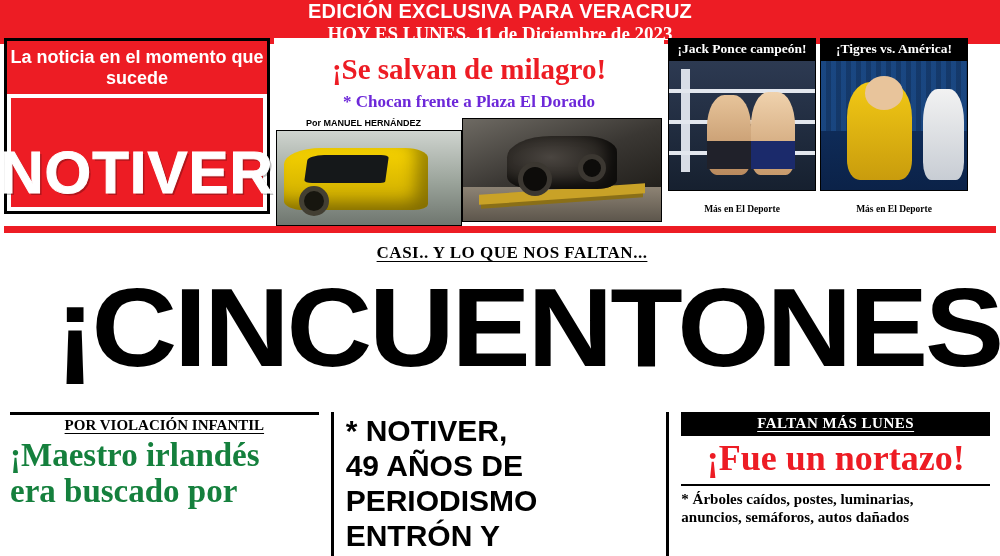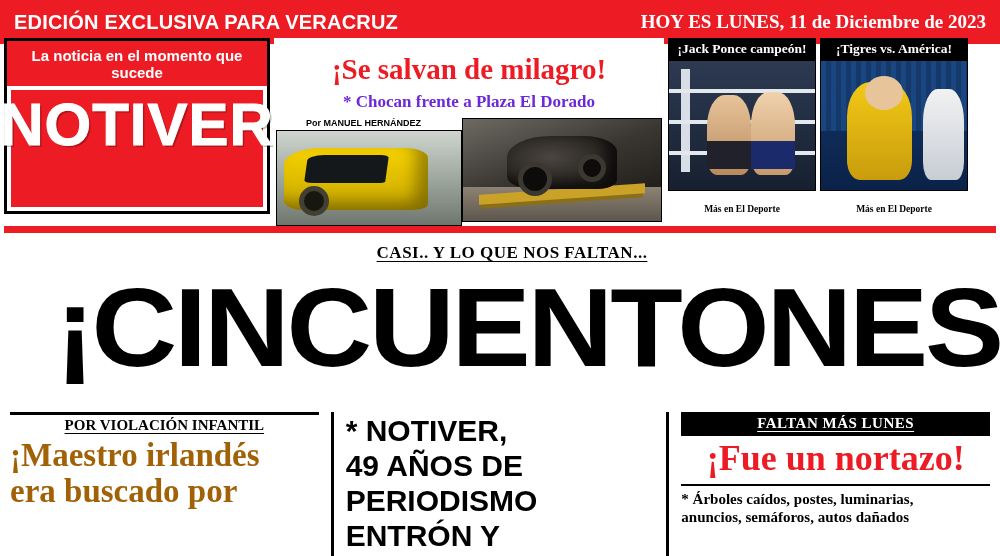--- a/index.html
+++ b/index.html
@@ -10,20 +10,21 @@
     overflow: hidden;
   }
   .page { position: relative; width: 1000px; height: 556px; background: #fff; }
 
   
   .topbar {
     position: absolute; left: 0; top: 0; width: 1000px; height: 44px;
     background: #ED1C24;
     display: flex; align-items: center; justify-content: space-between;
     padding: 0 14px;
+    flex-direction: column;
   }
   .topbar .left {
     color: #fff; font-weight: bold; font-size: 20px; letter-spacing: .2px;
     font-family: "Liberation Sans", sans-serif;
   }
   .topbar .right {
     color: #fff; font-weight: bold; font-size: 19px;
     font-family: "Liberation Serif", serif;
   }
 
@@ -34,25 +35,25 @@
   }
 
   
   .logo-box {
     width: 266px; height: 176px;
     border: 3px solid #000; background: #fff;
     display: flex; flex-direction: column;
   }
   .logo-slogan {
     background: #ED1C24; color: #fff; font-weight: bold;
-    font-size: 15px; text-align: center; padding: 6px 0 5px;
+    font-size: 18px; text-align: center; padding: 6px 0 5px;
     font-family: "Liberation Sans", sans-serif;
   }
   .logo-word {
-    flex: 1; display: flex; align-items: flex-start; justify-content: center;
+    flex: 1; display: flex; align-items: flex-end; justify-content: center;
     background: #ED1C24; margin: 4px; 
   }
   .logo-word span {
     color: #fff; font-weight: bold; font-size: 60px; letter-spacing: 1px;
     font-family: "Liberation Sans", sans-serif;
     -webkit-text-stroke: 1px #fff;
     text-shadow: 2px 2px 0 rgba(0,0,0,.25);
   }
 
   
@@ -202,21 +203,21 @@
   .col-3 { width: 322px; padding: 0 6px; }
 
   .small-head-rule { border-top: 3px solid #000; margin-bottom: 2px; }
   .small-head {
     text-align: center; font-weight: bold; font-size: 15px;
     font-family: "Liberation Serif", serif;
     text-decoration: underline; text-underline-offset: 3px;
     padding-bottom: 4px;
   }
   .c1-head {
-    color: #a16207; font-weight: bold; font-size: 33px; line-height: 1.08;
+    color: #15803d; font-weight: bold; font-size: 33px; line-height: 1.08;
     font-family: "Liberation Serif", serif; text-align: left;
   }
   .c2-head {
     font-weight: bold; font-size: 30px; line-height: 1.1;
     font-family: "Liberation Sans", sans-serif; text-align: left;
     padding-top: 2px;
   }
   .c3-banner {
     background: #000; color: #fff; font-weight: bold; font-size: 15px;
     text-align: center; padding: 3px 0 4px; letter-spacing: .5px;

